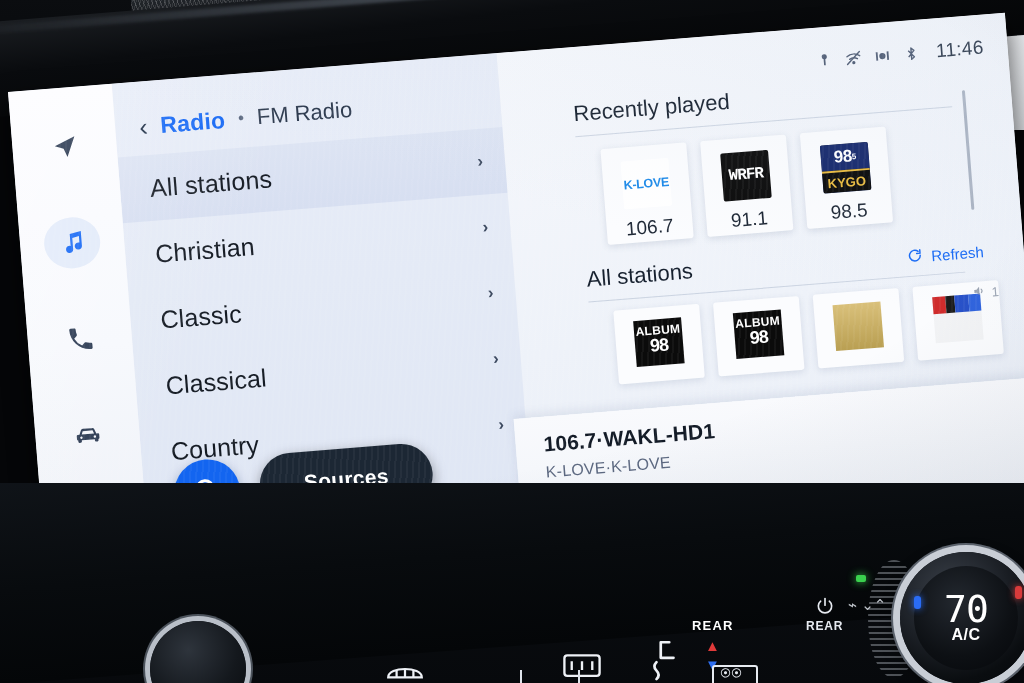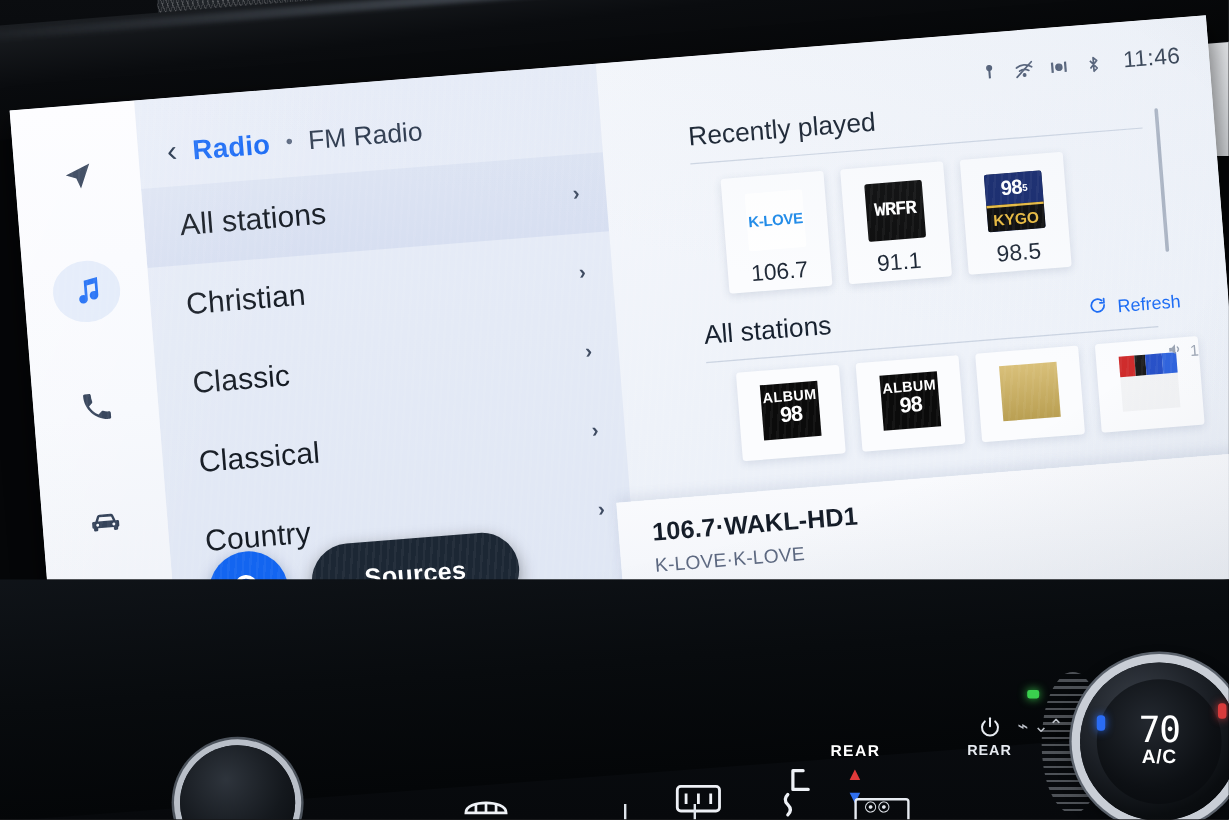--- a/index.html
+++ b/index.html
@@ -241,21 +241,21 @@
     background:
       radial-gradient(circle at 38% 30%, #3a4049 0%, #1b1f25 46%, #0a0d10 72%, #05070a 100%);
     box-shadow:0 0 0 7px #c9ced6, 0 0 0 9px #5b626c, 0 6px 18px rgba(0,0,0,.8);
   }
   .knob-face {
     position:absolute; inset:14px; border-radius:50%;
     background:radial-gradient(circle at 42% 34%, #23282f 0%, #0d1014 60%, #05070a 100%);
     display:flex; flex-direction:column; align-items:center; justify-content:center;
     color:#fff;
   }
-  .knob-temp { font-size:30px; font-weight:400; line-height:.92; letter-spacing:-1px;
+  .knob-temp { font-size:38px; font-weight:400; line-height:.92; letter-spacing:-1px;
                font-family:"DejaVu Sans Mono", monospace; }
   .knob-ac   { font-size:16px; font-weight:700; letter-spacing:.5px; }
   .led { position:absolute; width:7px; height:13px; border-radius:3px; z-index:79; }
   .led-blue { left:14px; top:44px; background:#2a6cf5; box-shadow:0 0 7px #2a6cf5; }
   .led-red  { right:10px; top:34px; background:#d83b3b; box-shadow:0 0 7px #d83b3b; }
   .knob-ribs {
     position:absolute; right:104px; top:560px; width:52px; height:118px; z-index:77;
     border-radius:50% / 50%;
     background:repeating-linear-gradient(180deg, rgba(215,222,232,.55) 0 2px, rgba(0,0,0,0) 2px 6px);
     opacity:.62; filter:blur(.3px);

